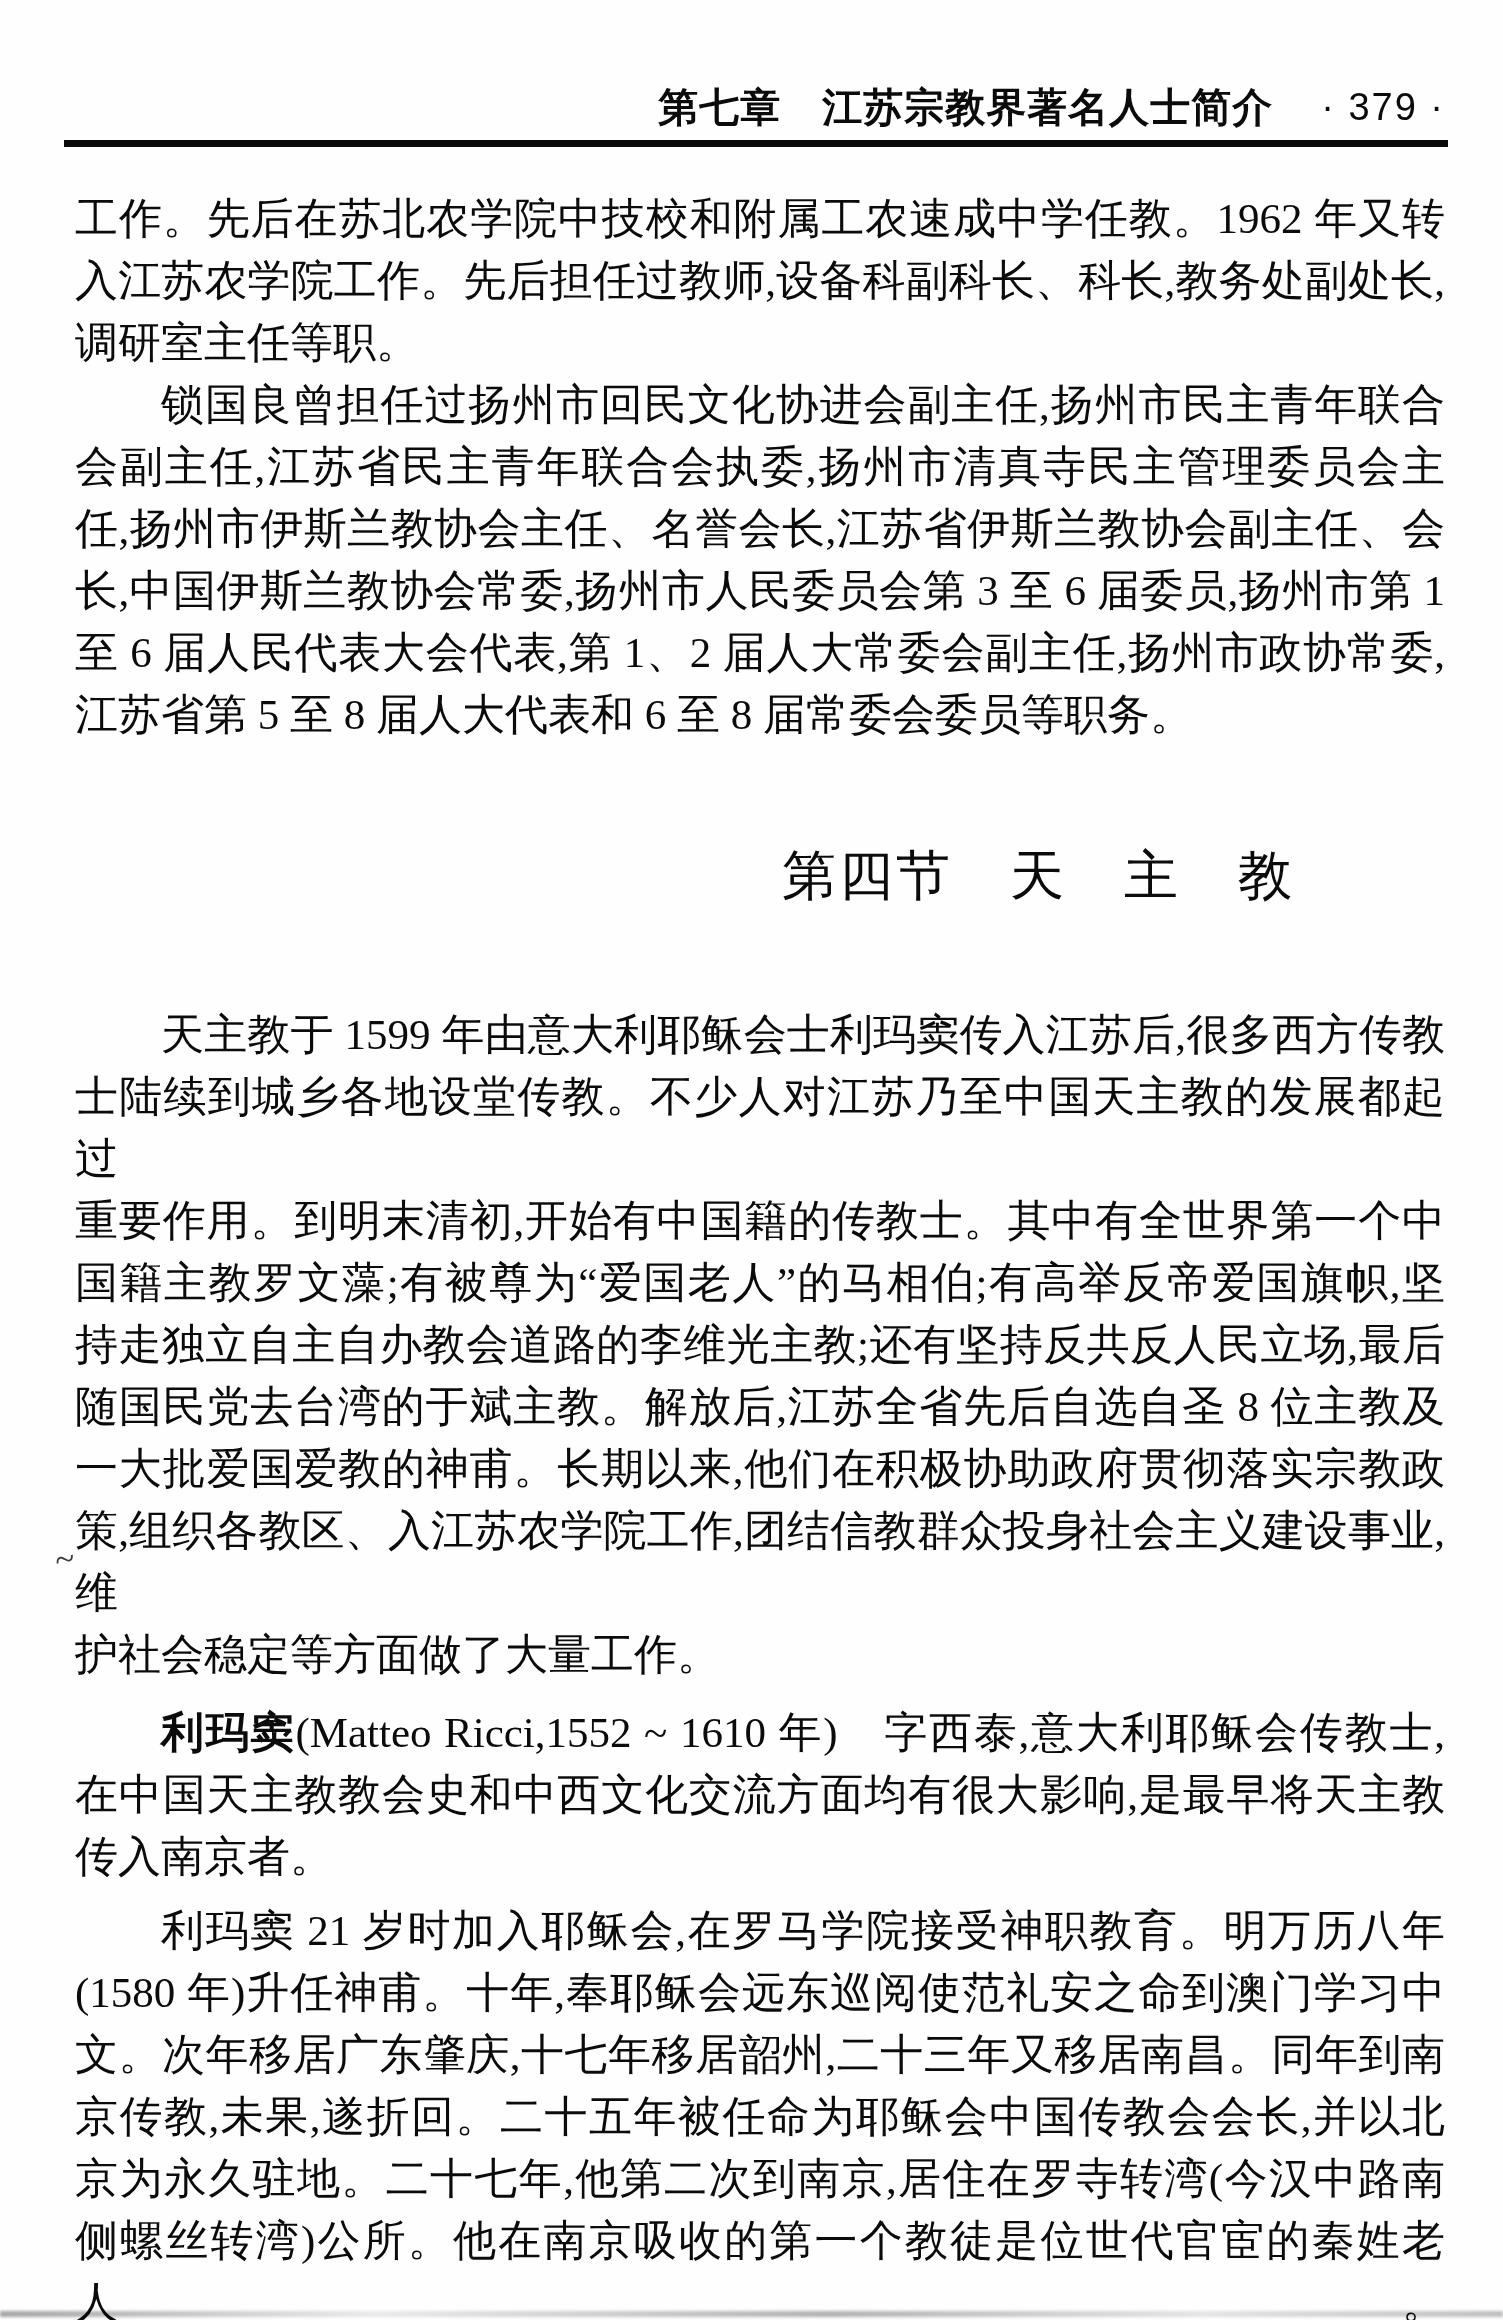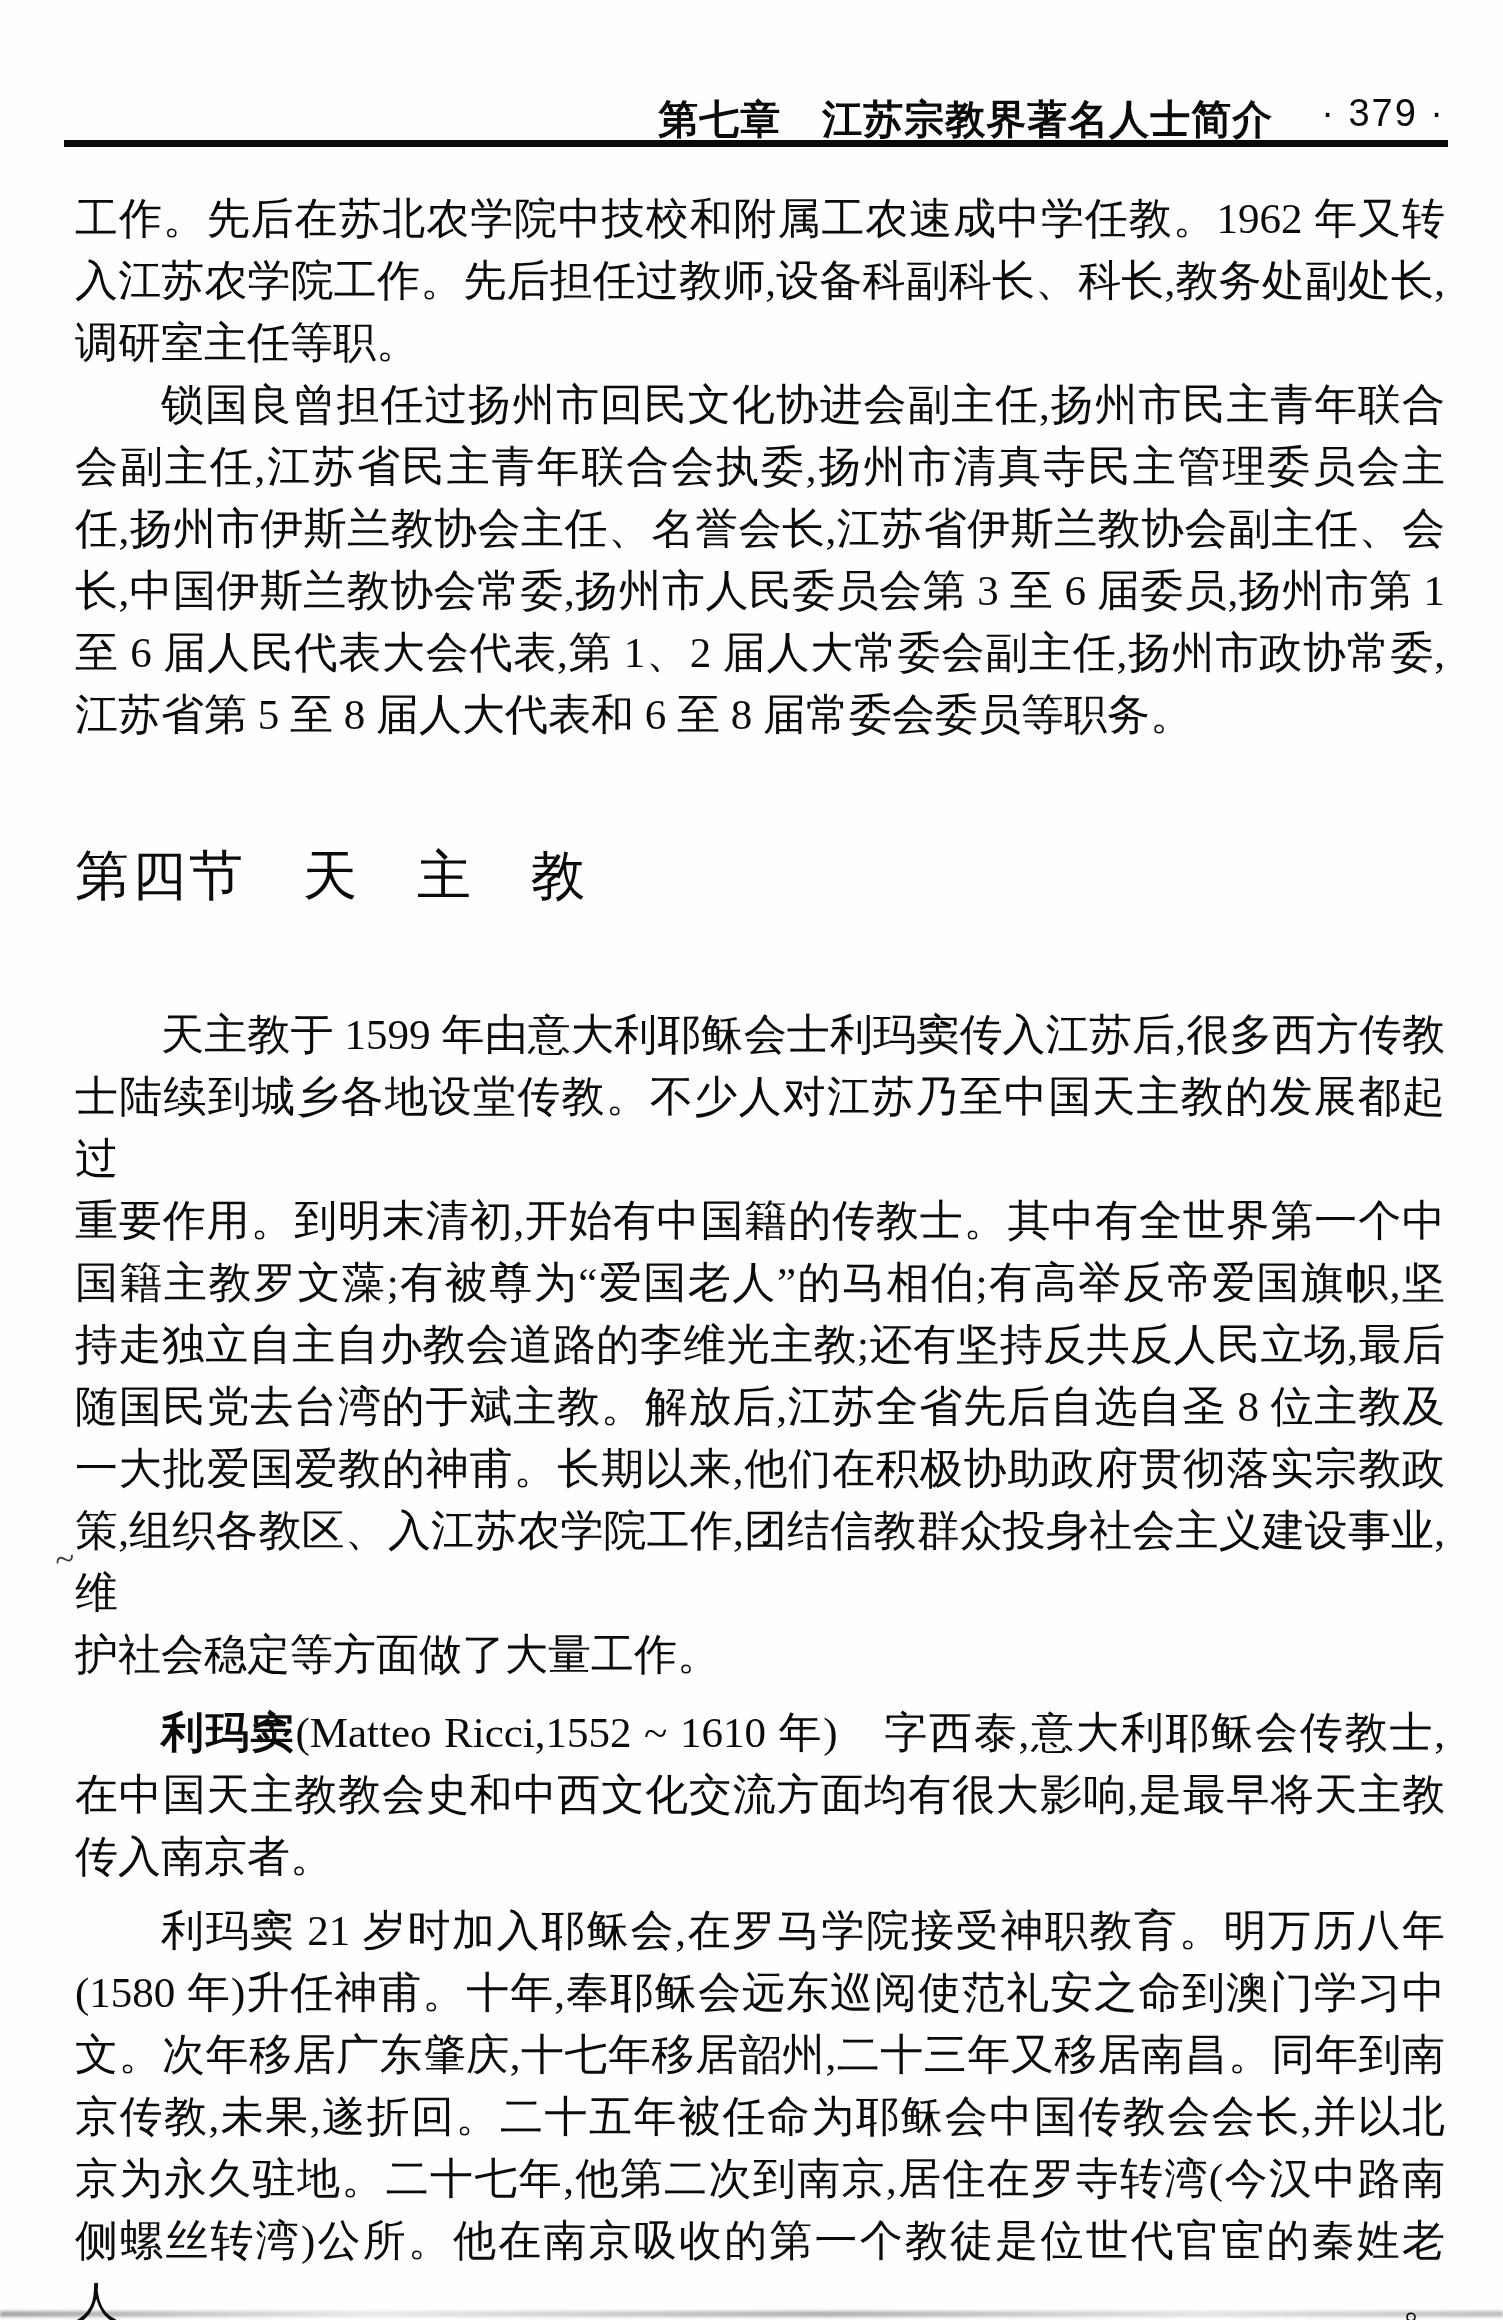--- a/index.html
+++ b/index.html
@@ -7,23 +7,22 @@
   body{
     width:1503px;height:2320px;position:relative;
     background:#ffffff;color:#0b0b0b;
     font-family:"Liberation Serif", serif;
     overflow:hidden;
   }
   .page{position:absolute;inset:0;background:#fefefe;}
 
   .page-header{
     position:absolute;top:80px;left:75px;width:1370px;
-    display:flex;justify-content:flex-end;align-items:flex-start;gap:48px;
+    display:flex;justify-content:flex-end;align-items:center;gap:48px;
     white-space:nowrap;
-    margin-top:12px;
   }
   .chapter-title{
     font-family:"Liberation Sans", sans-serif;
     font-weight:700;font-size:40px;letter-spacing:1px;
   }
   .page-number{
     font-family:Liberation Sans, sans-serif;
     font-size:38px;letter-spacing:2px;
   }
 
@@ -43,21 +42,21 @@
     text-align-last:justify;
     white-space:normal;
   }
   .line.indent{text-indent:2em;}
   .line.short{text-align-last:left;}
   b{font-weight:700;}
 
   .section-heading{
     font-size:54px;line-height:70px;
     margin:95px 150px 93px 0;
-    text-align:left;letter-spacing:3px;
+    text-align:right;letter-spacing:3px;
     font-weight:500;
   }
 
   .block-4{margin-top:16px;}
   .block-5{margin-top:12px;}
 
   .margin-artifact{
     position:absolute;left:55px;top:1538px;
     font-size:36px;color:#3c3c3c;
     transform:rotate(-10deg);

